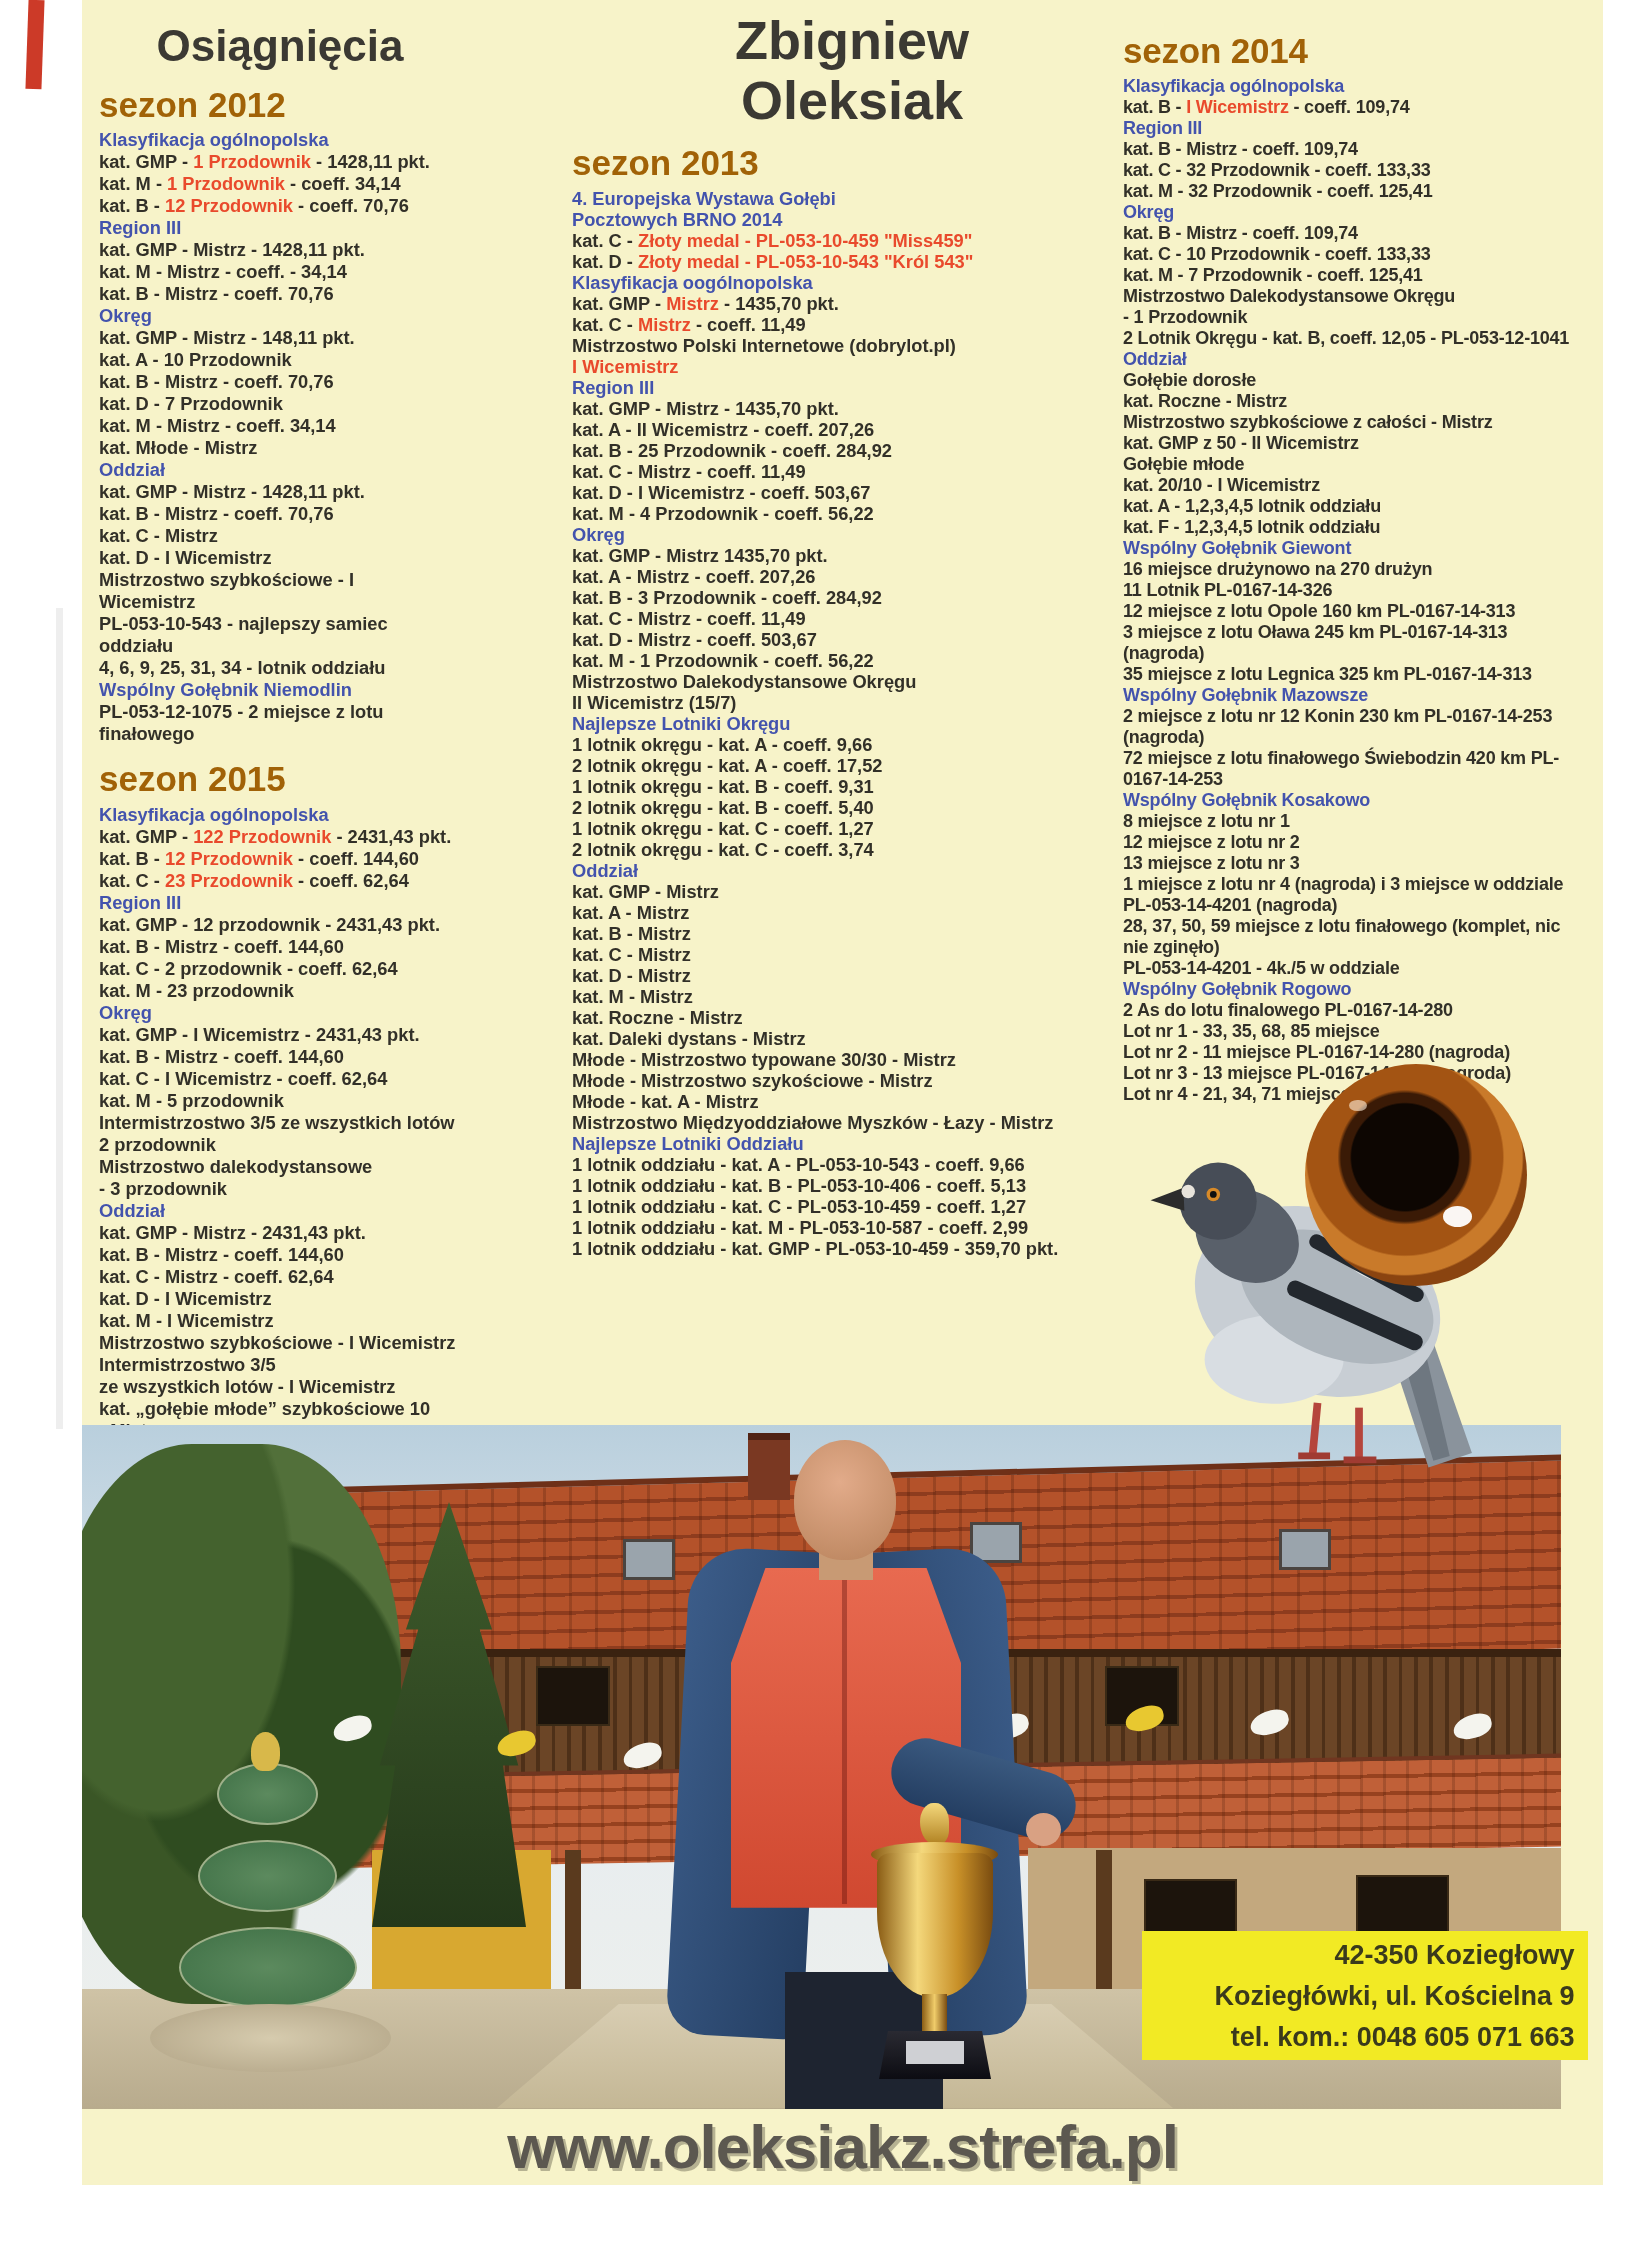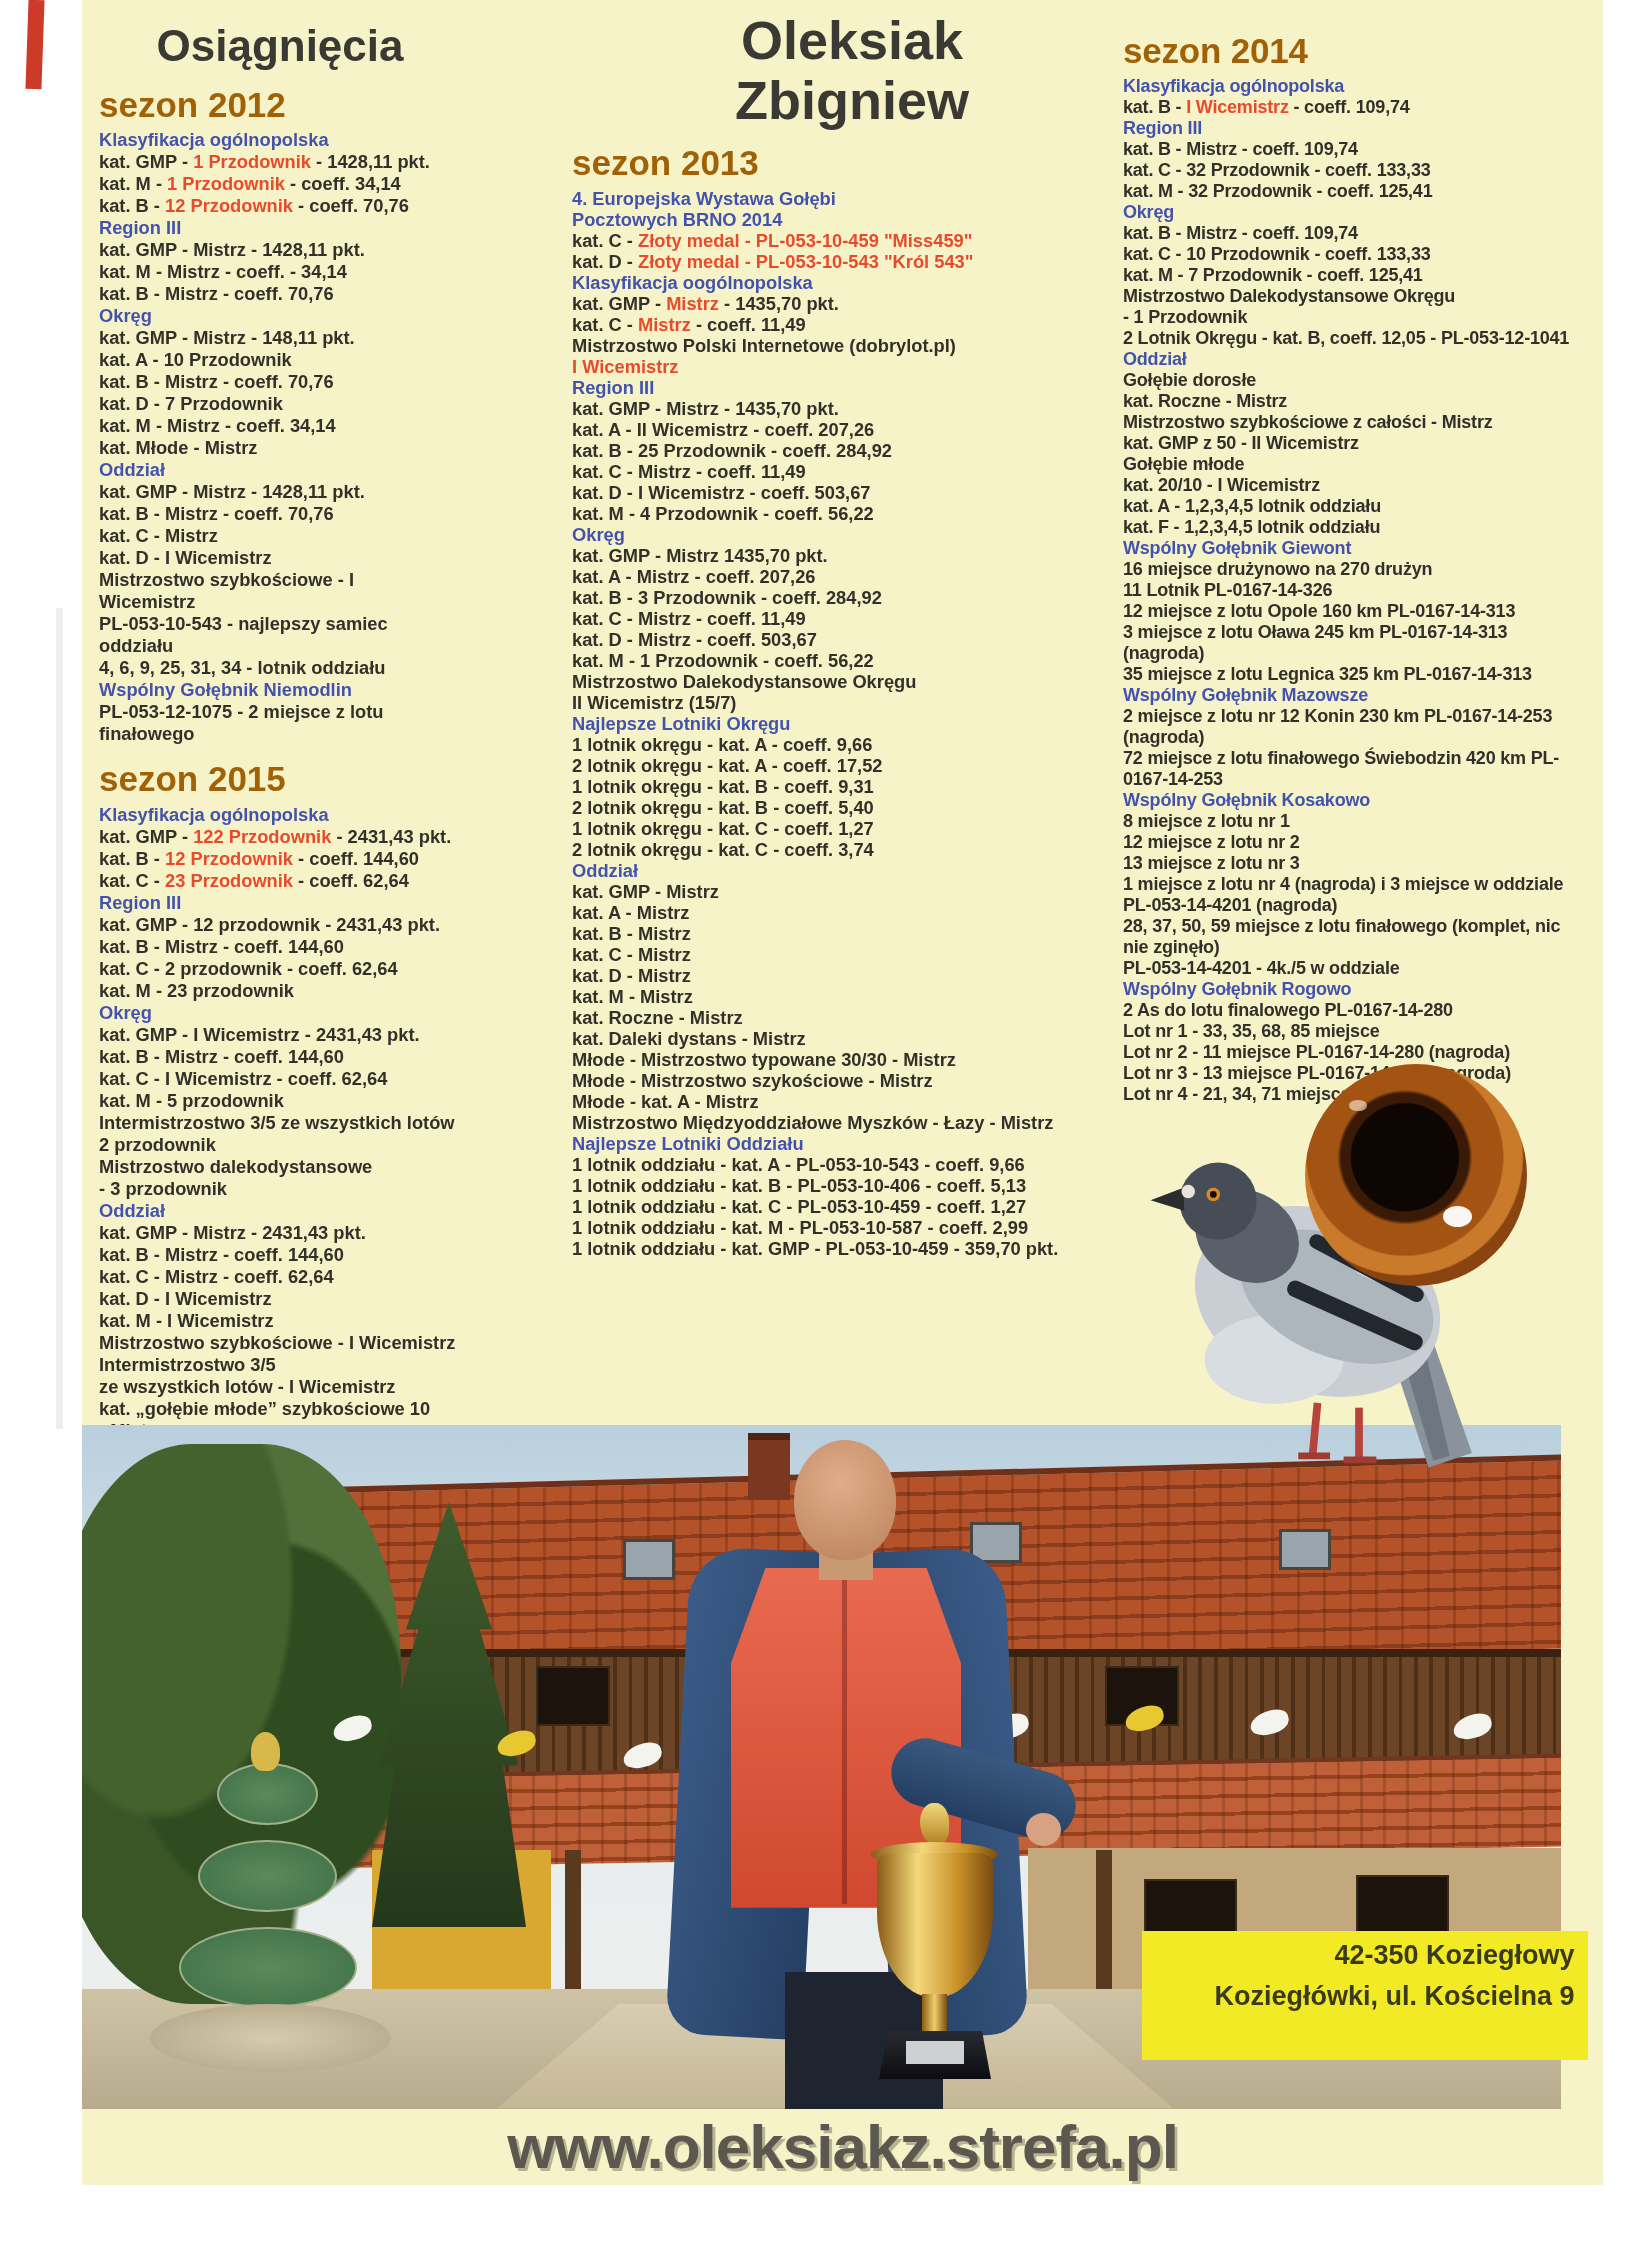--- a/index.html
+++ b/index.html
@@ -175,22 +175,22 @@
         <div class="line"><span class="c-k">Mistrzostwo szybkościowe - I Wicemistrz</span></div>
         <div class="line"><span class="c-k">Intermistrzostwo 3/5</span></div>
         <div class="line"><span class="c-k">ze wszystkich lotów - I Wicemistrz</span></div>
         <div class="line"><span class="c-k">kat. „gołębie młode” szybkościowe 10</span></div>
         <div class="line"><span class="c-k">- Mistrz</span></div>
       </div>
     </div>
 
   <div class="col col-middle">
     <div class="name-title">
+      <div>Zbigniew</div>
       <div>Oleksiak</div>
-      <div>Zbigniew</div>
     </div>
   <div class="block">
         <div class="season-title">sezon 2013</div>
         <div class="line"><span class="c-b">4. Europejska Wystawa Gołębi</span></div>
         <div class="line"><span class="c-b">Pocztowych BRNO 2014</span></div>
         <div class="line"><span class="c-k">kat. C - </span><span class="c-r">Złoty medal - PL-053-10-459 "Miss459"</span></div>
         <div class="line"><span class="c-k">kat. D - </span><span class="c-r">Złoty medal - PL-053-10-543 "Król 543"</span></div>
         <div class="line"><span class="c-b">Klasyfikacja oogólnopolska</span></div>
         <div class="line"><span class="c-k">kat. GMP - </span><span class="c-r">Mistrz</span><span class="c-k"> - 1435,70 pkt.</span></div>
         <div class="line"><span class="c-k">kat. C - </span><span class="c-r">Mistrz</span><span class="c-k"> - coeff. 11,49</span></div>
@@ -349,20 +349,21 @@
       <div class="t-cup"></div>
       <div class="t-stem"></div>
       <div class="t-base"></div>
       <div class="t-plaque"></div>
     </div>
   </div>
 
   <div class="address">
     <div>42-350 Koziegłowy</div>
     <div>Koziegłówki, ul. Kościelna 9</div>
+    <div>tel. kom.: 0048 605 071 663</div>
   </div>
 
   <svg class="pigeon" viewBox="0 0 400 380">
     <polygon points="255,225 300,362 345,347 298,212" fill="#8a939c"></polygon>
     <polygon points="268,230 305,355 322,350 292,222" fill="#6e7780"></polygon>
     <line x1="185" y1="295" x2="180" y2="348" stroke="#b5453c" stroke-width="8"></line>
     <line x1="228" y1="300" x2="228" y2="352" stroke="#b5453c" stroke-width="8"></line>
     <line x1="165" y1="350" x2="198" y2="350" stroke="#a03b32" stroke-width="7"></line>
     <line x1="212" y1="354" x2="246" y2="354" stroke="#a03b32" stroke-width="7"></line>
     <ellipse cx="185" cy="190" rx="130" ry="95" fill="#c8ced4" transform="rotate(18 185 190)"></ellipse>

